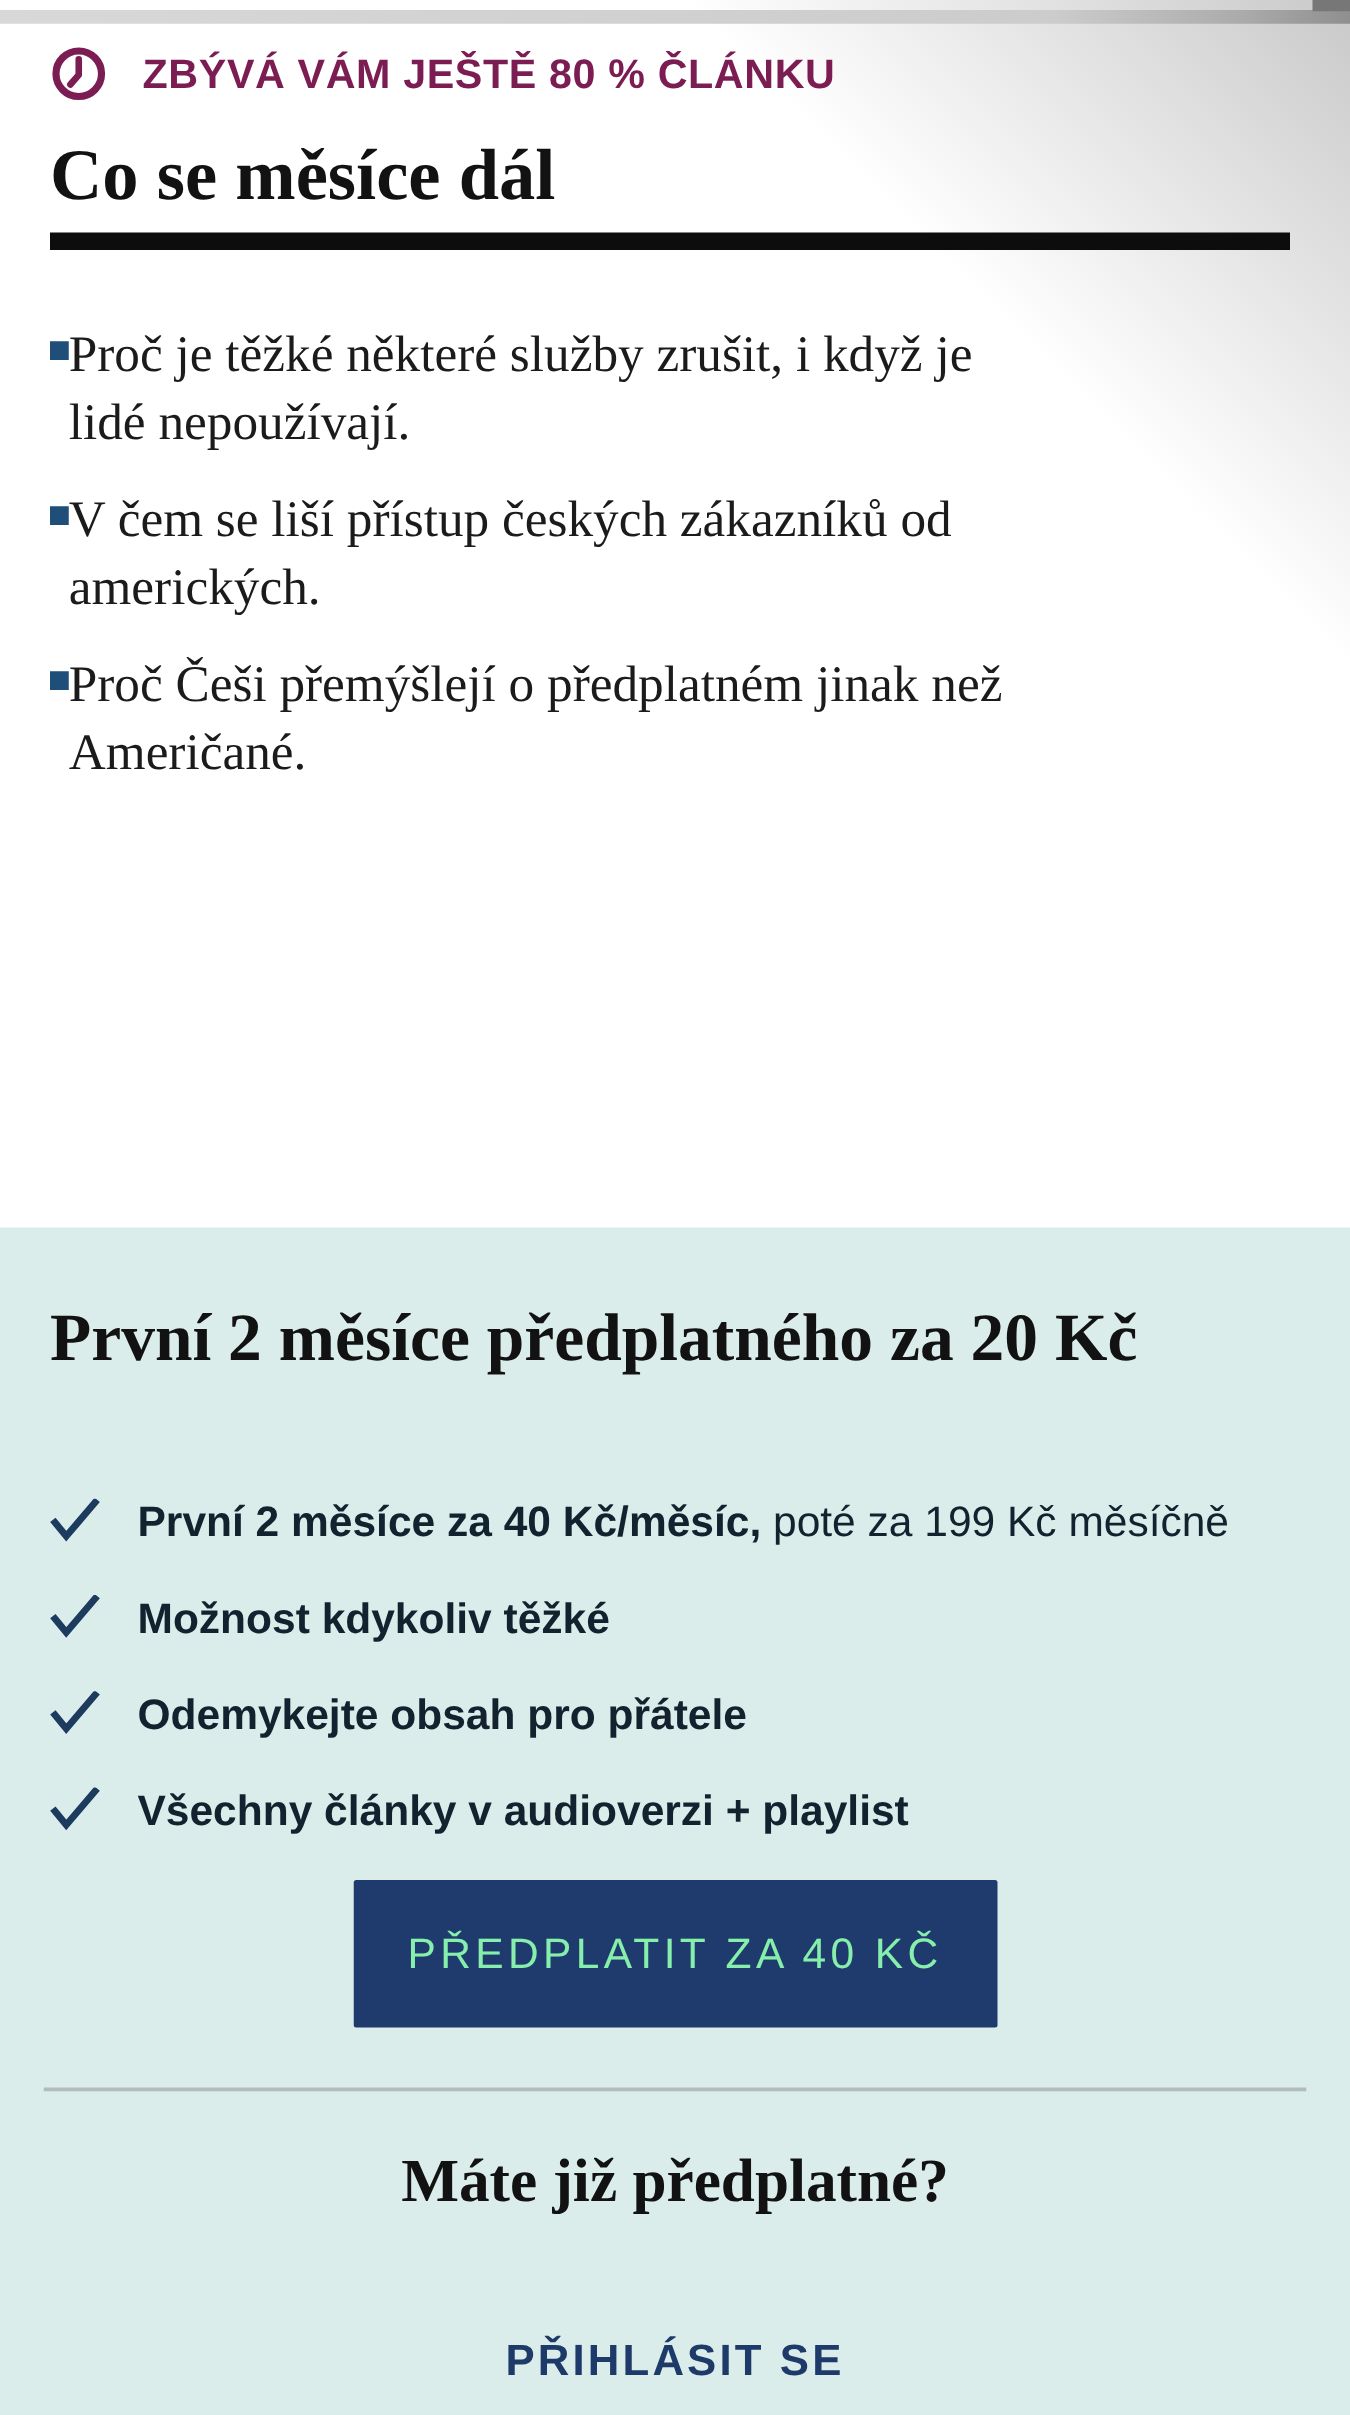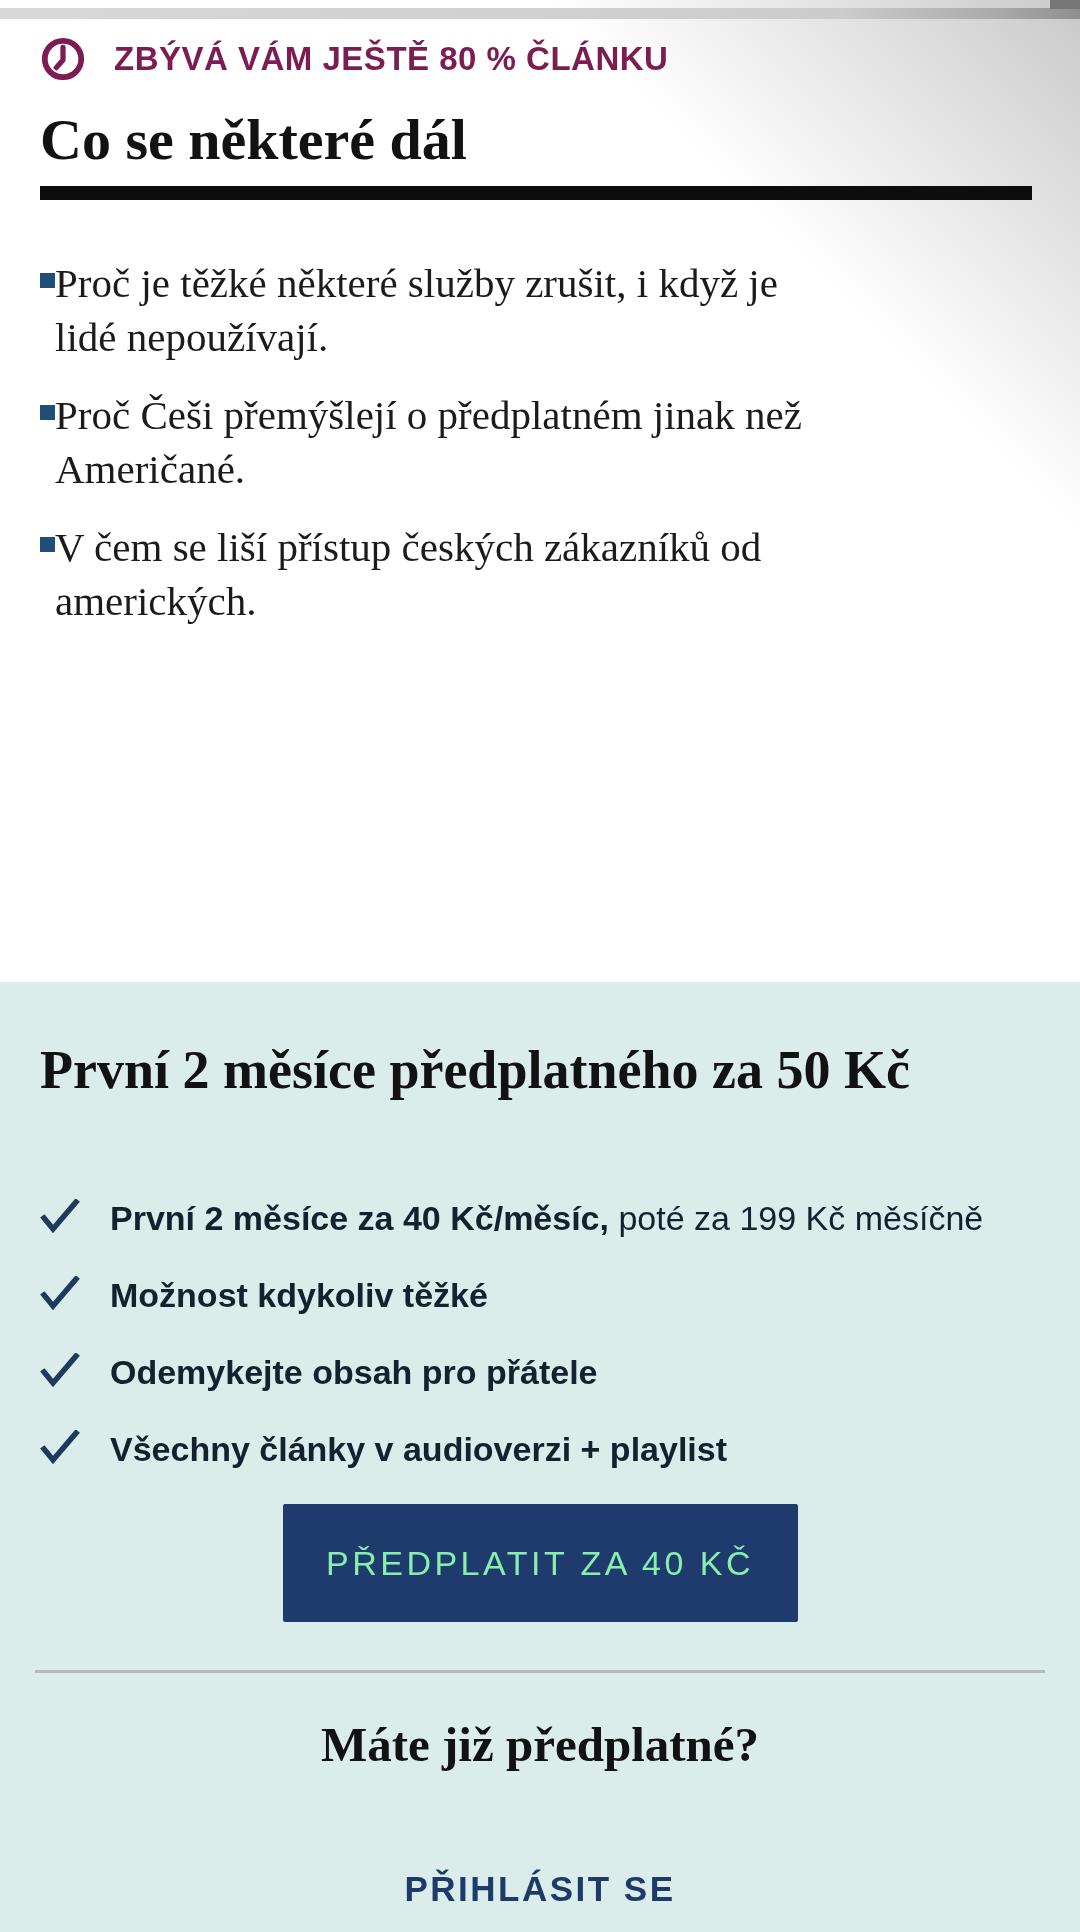--- a/index.html
+++ b/index.html
@@ -105,44 +105,44 @@
     <div class="meter">
       <span class="clock">
         <svg viewBox="0 0 48 48" width="46" height="46" aria-hidden="true">
           <circle cx="24" cy="24" r="19" fill="none" stroke="currentColor" stroke-width="6"></circle>
           <path d="M24 12 L24 25 L17 33" fill="none" stroke="currentColor" stroke-width="5.5" stroke-linecap="round" stroke-linejoin="round"></path>
         </svg>
       </span>
       <span class="meter-label">ZBÝVÁ VÁM JEŠTĚ 80 % ČLÁNKU</span>
     </div>
 
-    <h1 class="preview-title">Co se některé dál</h1>
+    <h1 class="preview-title">Co se měsíce dál</h1>
     <div class="rule"></div>
 
     <ul class="bullets">
       <li>
         <span class="sq"></span>
         <span class="bt">Proč je těžké některé služby zrušit, i když je
 lidé nepoužívají.</span>
       </li>
       <li>
         <span class="sq"></span>
-        <span class="bt">Proč Češi přemýšlejí o předplatném jinak než
-Američané.</span>
+        <span class="bt">V čem se liší přístup českých zákazníků od
+amerických.</span>
       </li>
       <li>
         <span class="sq"></span>
-        <span class="bt">V čem se liší přístup českých zákazníků od
-amerických.</span>
+        <span class="bt">Proč Češi přemýšlejí o předplatném jinak než
+Američané.</span>
       </li>
     </ul>
   </section>
 
   <section class="offer">
-    <h2 class="offer-title">První 2 měsíce předplatného za 50 Kč</h2>
+    <h2 class="offer-title">První 2 měsíce předplatného za 20 Kč</h2>
 
     <ul class="benefits">
       <li>
         <span class="check">
           <svg viewBox="0 0 40 36" width="40" height="36" aria-hidden="true">
             <path d="M4 19 L13 30 L36 3" fill="none" stroke="currentColor" stroke-width="5.5" stroke-linecap="square" stroke-linejoin="miter"></path>
           </svg>
         </span>
         <span class="btext"><span class="b">První 2 měsíce za 40 Kč/měsíc,</span><span class="r"> poté za 199 Kč měsíčně</span></span>
       </li>

